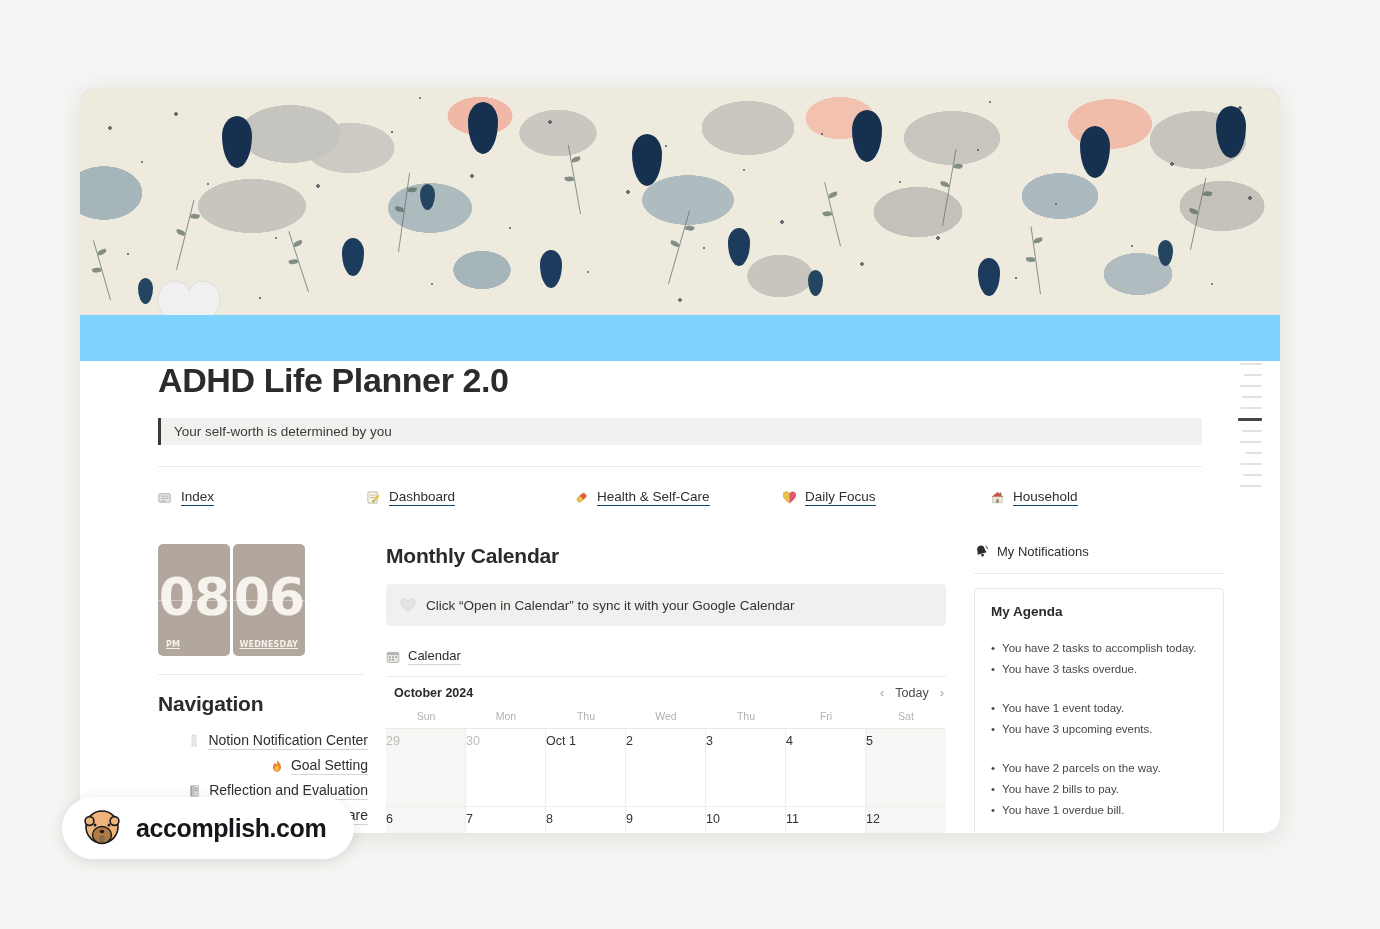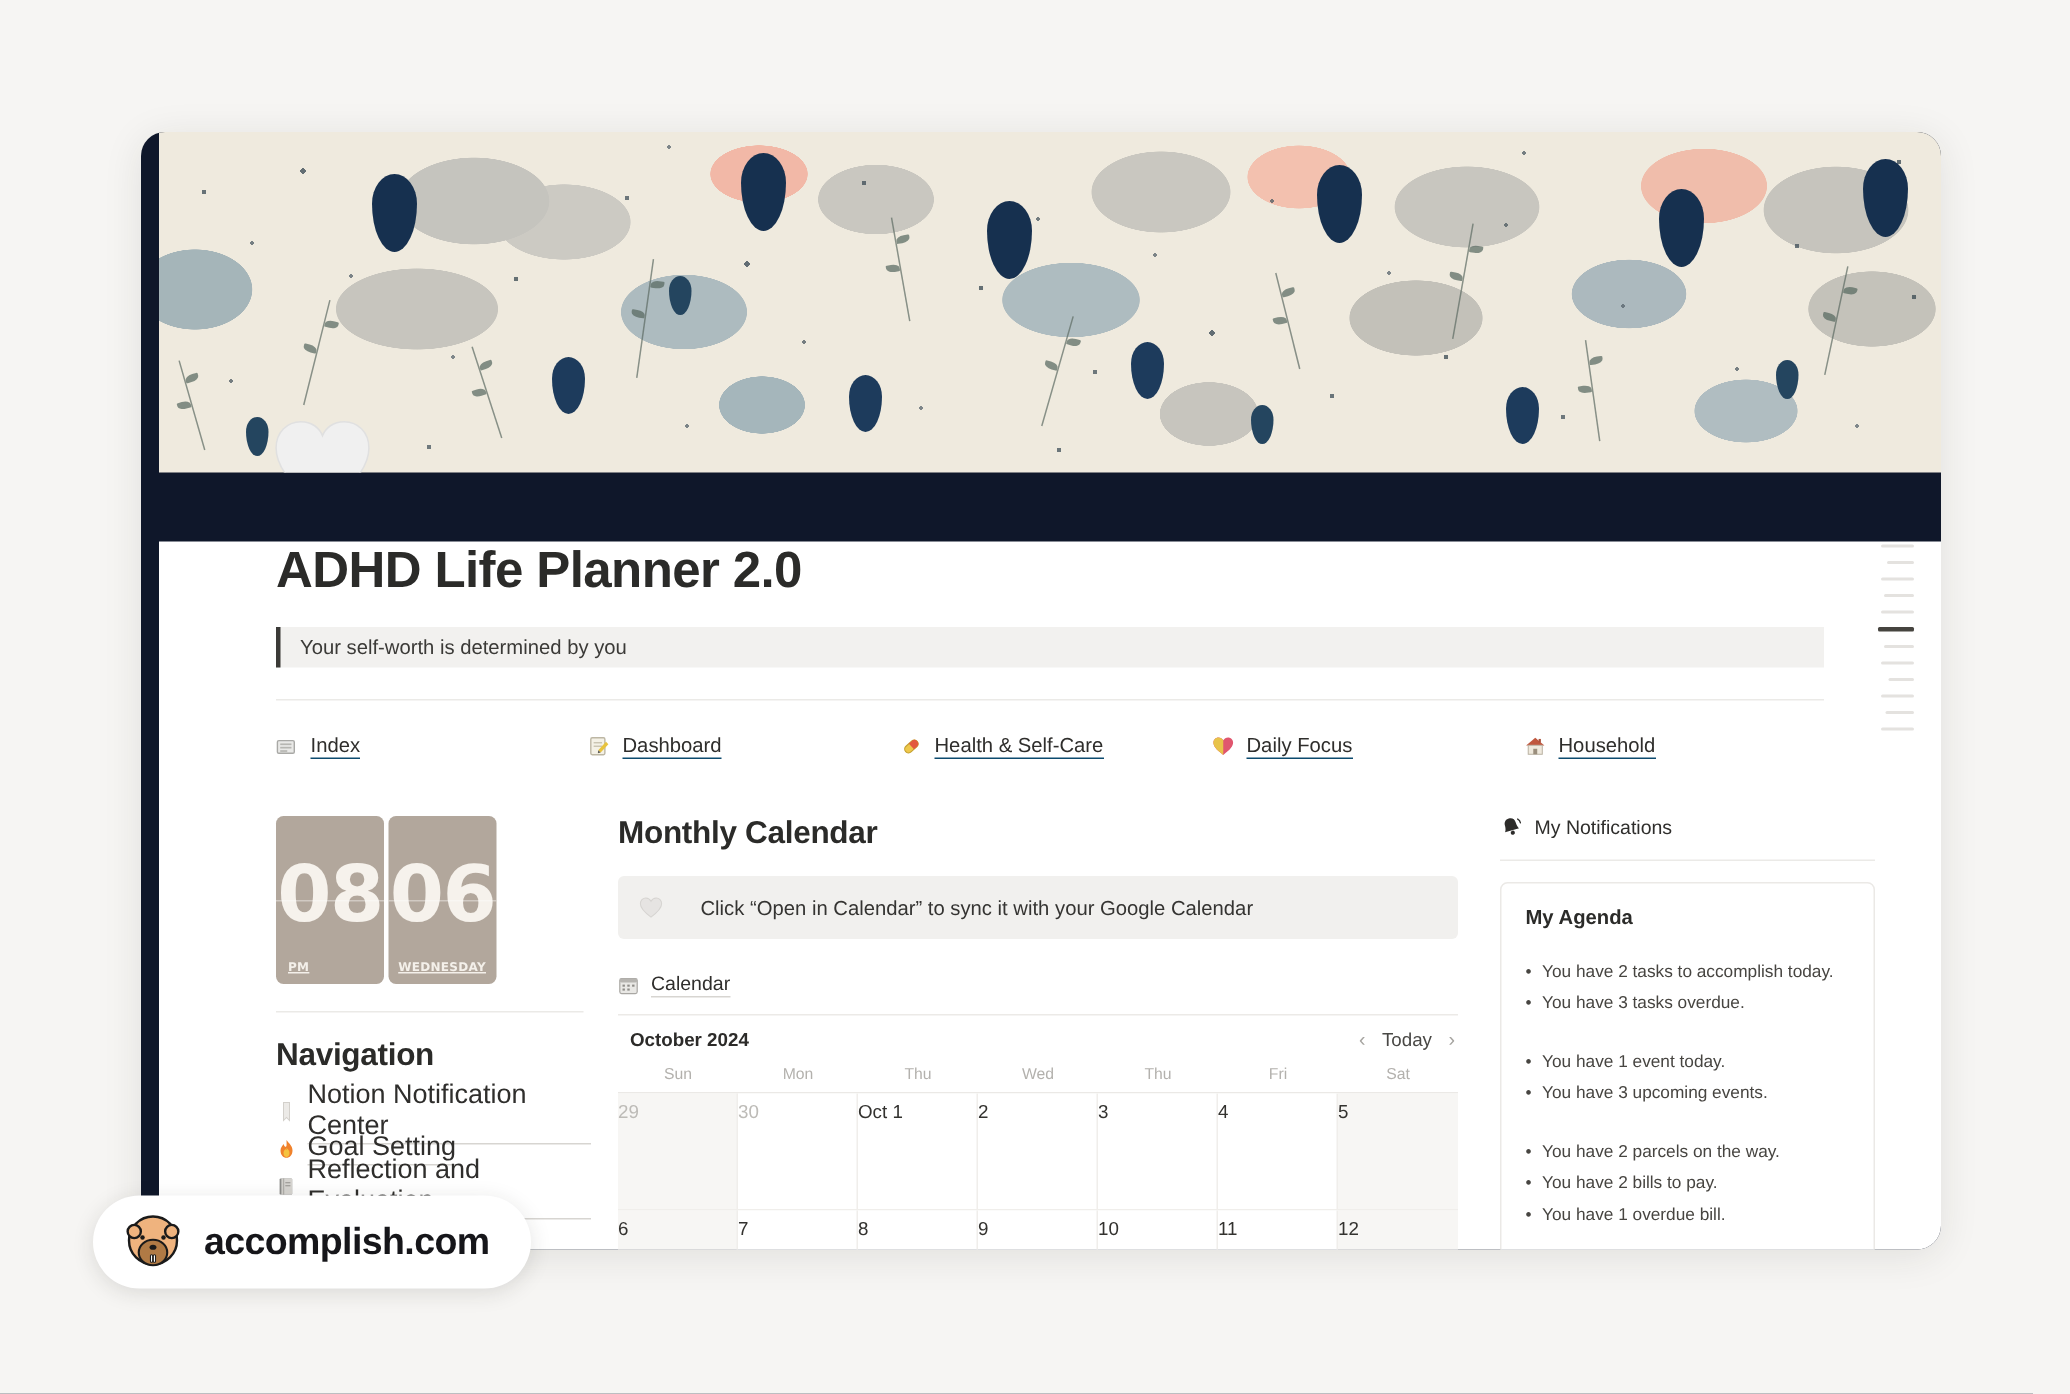--- a/index.html
+++ b/index.html
@@ -9,29 +9,28 @@
     height: 929px;
     overflow: hidden;
     background: #f6f5f3;
     font-family: "Liberation Sans", sans-serif;
     -webkit-font-smoothing: antialiased;
   }
 
   
   .app-card {
     position: absolute;
-    left: 94px;
+    left: 80px;
     top: 88px;
     width: 1200px;
     height: 745px;
-    background: #0f172a;
+    background: #7dd3fc;
     border-radius: 16px;
     overflow: hidden;
     box-shadow: 0 4px 26px rgba(40,38,34,0.10);
-    padding-left: 12px;
   }
 
   
   .cover {
     position: relative;
     width: 100%;
     height: 227px;
     background-color: #efeade;
     overflow: hidden;
   }
@@ -270,41 +269,42 @@
     margin-top: 17px;
     letter-spacing: -0.2px;
   }
 
   .sidelist { margin-top: 12px; }
   .sideitem {
     display: flex;
     align-items: center;
     gap: 7px;
     height: 25px;
-    font-size: 18px;
+    font-size: 14px;
     color: #2f2e2c;
     cursor: pointer;
+    justify-content: flex-end;
   }
   .sideitem .side-label {
     border-bottom: 1px solid #d7d5d1;
     padding-bottom: 1px;
   }
   .side-ico { width: 14px; height: 14px; flex: 0 0 14px; position: relative; }
 
   
   .mid-title {
     font-size: 21px;
     font-weight: 700;
     color: #2b2b29;
     letter-spacing: -0.2px;
   }
   .callout {
     display: flex;
     align-items: center;
-    gap: 25px;
+    gap: 10px;
     margin-top: 16px;
     height: 42px;
     padding: 0 14px;
     background: #f1f0ee;
     border-radius: 4px;
   }
   .callout span {
     font-size: 13.5px;
     color: #353432;
   }

